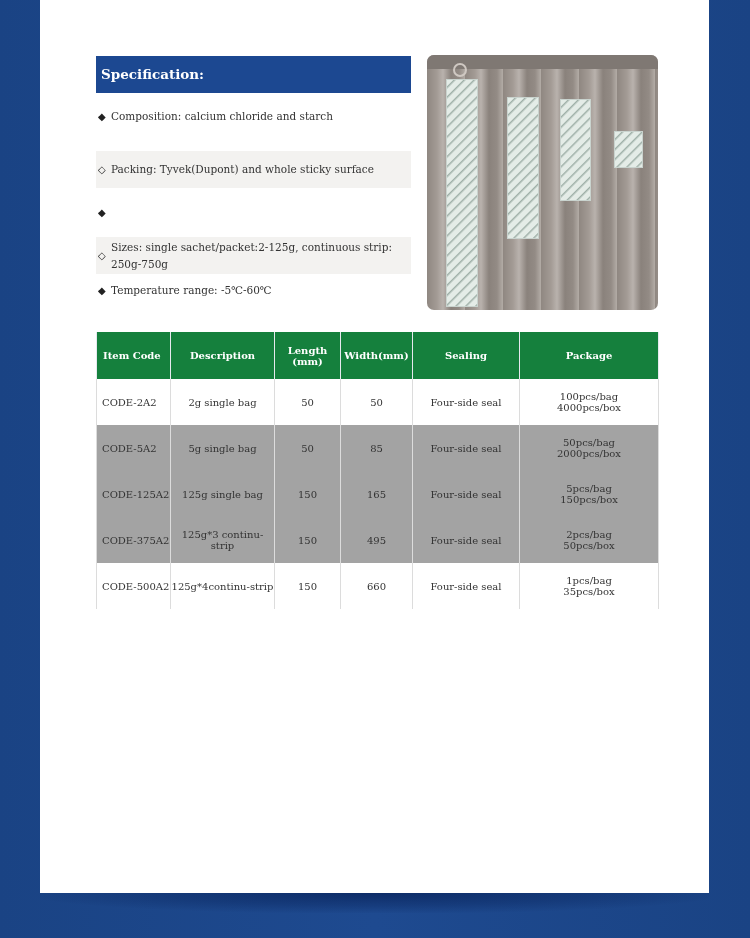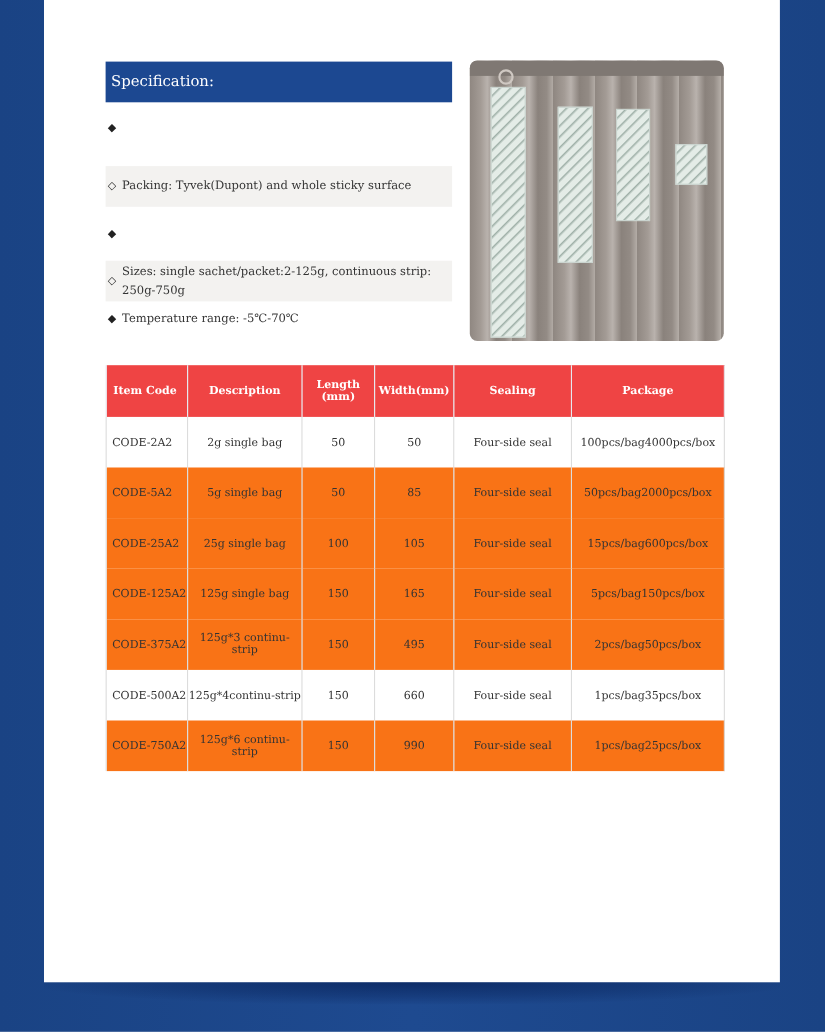--- a/index.html
+++ b/index.html
@@ -16,21 +16,21 @@
   }
   .card-shadow {
     position: absolute; left: 40px; top: 893px; width: 669px; height: 20px;
     background: radial-gradient(ellipse at 50% 0%, rgba(0,20,70,0.55) 0%, rgba(0,20,70,0.25) 45%, rgba(0,20,70,0) 75%);
   }
   .spec {
     position: absolute; left: 96px; top: 56px; width: 315px;
   }
   .spec-header {
     background: #1c4891; color: #fff; height: 37px;
-    font-weight: normal; font-size: 13.5px; line-height: 37px; padding-left: 5px;
+    font-weight: bold; font-size: 13.5px; line-height: 37px; padding-left: 5px;
     font-family: "DejaVu Serif", serif;
   }
   .spec-item {
     position: relative; font-size: 10.5px; color: #333; line-height: 17px;
     padding: 0 0 0 15px; box-sizing: border-box; width: 315px;
     display: flex; align-items: center;
   }
   .spec-item .bullet {
     position: absolute; left: 2px; font-size: 10px; color: #222;
   }
@@ -50,59 +50,60 @@
   .photo .hook {
     position: absolute; left: 26px; top: 8px; width: 10px; height: 10px;
     border: 2px solid #cfc8c2; border-radius: 50%;
   }
   table.spec-table {
     position: absolute; left: 96px; top: 332px; width: 562px;
     border-collapse: collapse; table-layout: fixed;
     font-size: 10px; color: #333;
   }
   .spec-table th {
-    background: #ef4444; color: #fff; font-weight: bold; font-size: 10px;
+    background: #15803d; color: #fff; font-weight: bold; font-size: 10px;
     height: 47px; border-left: 1px solid #e6e9ef; border-right: 1px solid #e6e9ef;
     padding: 0; font-family: "DejaVu Serif", serif;
   }
   .spec-table td {
     height: 46px; border-left: 1px solid #dcdcdc; border-right: 1px solid #dcdcdc;
     padding: 0; text-align: center; margin-left: 26px;
   }
   .spec-table td.code { text-align: left; padding-left: 5px; }
   .spec-table th.code { text-align: left; padding-left: 6px; }
-  .spec-table tr.alt td { background: #f97316; }
-  .spec-table td .pkg { display: flex; justify-content: center; padding: 0 10px 0 10px; }
+  .spec-table tr.alt td { background: #a3a3a3; }
+  .spec-table td .pkg { display: flex; justify-content: space-between; padding: 0 10px 0 10px; flex-direction: column; }
 </style>
 </head>
 <body>
 
 <div class="card"></div>
 <div class="card-shadow"></div>
 
 <div class="spec">
   <div class="spec-header">Specification:</div>
   <div id="spec-items">
       <div class="spec-item" style="height: 58px; align-items: flex-start; padding-top: 15px;">
         <span class="bullet" style="top: 15px;">◆</span>
+        <span>Composition: calcium chloride and starch</span>
       </div>
       <div class="spec-item shaded" style="height: 37px;">
         <span class="bullet">◇</span>
         <span>Packing: Tyvek(Dupont) and whole sticky surface</span>
       </div>
       <div class="spec-item" style="height: 49px;">
         <span class="bullet">◆</span>
       </div>
       <div class="spec-item shaded" style="height: 37px;">
         <span class="bullet">◇</span>
         <span>Sizes: single sachet/packet:2-125g, continuous strip: 250g-750g</span>
       </div>
       <div class="spec-item" style="height: 32px;">
         <span class="bullet">◆</span>
-        <span>Temperature range: -5℃-70℃</span>
+        <span>Temperature range: -5℃-60℃</span>
       </div>
     </div>
 </div>
 
 <div class="photo" title="Desiccant strips and sachets hanging on a shipping container wall">
   <div class="topbar"></div>
   <div class="hook"></div>
   <div class="sachet" style="left:19px;top:24px;width:30px;height:226px;"></div>
   <div class="sachet" style="left:80px;top:42px;width:30px;height:140px;"></div>
   <div class="sachet" style="left:133px;top:44px;width:29px;height:100px;"></div>
@@ -149,33 +150,20 @@
         <td>85</td>
         <td>Four-side seal</td>
         <td>
           <div class="pkg">
             <span>50pcs/bag</span>
             <span>2000pcs/box</span>
           </div>
         </td>
       </tr>
       <tr class="alt">
-        <td class="code">CODE-25A2</td>
-        <td>25g single bag</td>
-        <td>100</td>
-        <td>105</td>
-        <td>Four-side seal</td>
-        <td>
-          <div class="pkg">
-            <span>15pcs/bag</span>
-            <span>600pcs/box</span>
-          </div>
-        </td>
-      </tr>
-      <tr class="alt">
         <td class="code">CODE-125A2</td>
         <td>125g single bag</td>
         <td>150</td>
         <td>165</td>
         <td>Four-side seal</td>
         <td>
           <div class="pkg">
             <span>5pcs/bag</span>
             <span>150pcs/box</span>
           </div>
@@ -200,27 +188,14 @@
         <td>150</td>
         <td>660</td>
         <td>Four-side seal</td>
         <td>
           <div class="pkg">
             <span>1pcs/bag</span>
             <span>35pcs/box</span>
           </div>
         </td>
       </tr>
-      <tr class="alt">
-        <td class="code">CODE-750A2</td>
-        <td>125g*6 continu-strip</td>
-        <td>150</td>
-        <td>990</td>
-        <td>Four-side seal</td>
-        <td>
-          <div class="pkg">
-            <span>1pcs/bag</span>
-            <span>25pcs/box</span>
-          </div>
-        </td>
-      </tr>
     </tbody>
 </table>
 
 </body></html>

